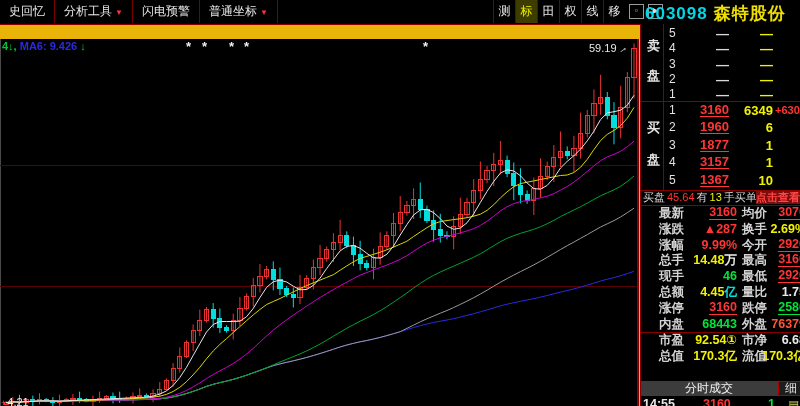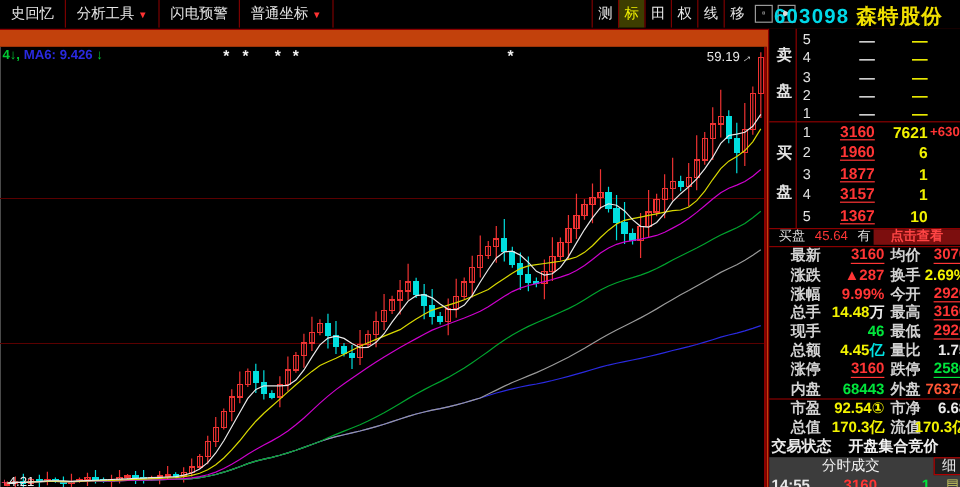--- a/index.html
+++ b/index.html
@@ -1,16 +1,16 @@
 <!DOCTYPE html>
 <html><head>
 <meta charset="utf-8">
 <style>
   html,body{margin:0;padding:0;background:#000;}
-  #app{position:relative;width:800px;height:406px;background:#c2410c;overflow:hidden;
+  #app{position:relative;width:800px;height:406px;background:#eab308;overflow:hidden;
        font-family:"Liberation Sans","DejaVu Sans",sans-serif;color:#e6e6e6;-webkit-font-smoothing:none;}
   
   #toolbar{position:absolute;left:0;top:0;width:800px;height:24px;background:#000;border-bottom:1px solid #8a0000;}
   .menu-item{display:inline-block;height:23px;line-height:23px;padding:0 9px;font-size:12px;color:#e8e8e8;border-right:1px solid #7a0000;vertical-align:top;cursor:default;}
   .drop{color:#ff3232;font-size:8px;margin-left:3px;}
   #tools{position:absolute;left:493px;top:0;height:23px;display:flex;align-items:center;}
   .tool{width:21px;text-align:center;line-height:23px;height:23px;font-size:12px;border-left:1px solid #7a0000;color:#e8e8e8;}
   .tool.active{color:#f0f000;background:#3d3d00;}
   .winbtn{width:13px;height:13px;margin-left:4px;border:1px solid #999;color:#ddd;font-size:8px;line-height:11px;text-align:center;}
   #title{position:absolute;left:645px;top:2px;font-size:17px;font-weight:bold;letter-spacing:1px;white-space:nowrap;}
@@ -29,32 +29,32 @@
   #right-panel{position:absolute;left:640px;top:24px;width:160px;height:382px;border-left:1px solid #8a0000;background:#000;}
   .hline{position:absolute;left:0;width:160px;height:0;border-top:1px solid #8a0000;}
   #book-vline{position:absolute;left:22px;top:0;height:166px;border-left:1px solid #8a0000;}
   .vlabel{position:absolute;left:6px;width:14px;font-size:13px;font-weight:bold;color:#e2e2e2;}
   .book-row{position:absolute;left:0;width:160px;height:15px;line-height:15px;font-size:13px;}
   .book-row .lv{position:absolute;left:28px;color:#e2e2e2;font-size:12px;}
   .book-row .bp{position:absolute;right:72px;font-weight:bold;}
   .book-row .bv{position:absolute;right:28px;font-weight:bold;}
   .book-row .extra{position:absolute;left:134px;font-size:11px;font-weight:bold;white-space:nowrap;}
   #notice{position:absolute;left:0;top:167px;width:160px;height:13px;line-height:13px;font-size:11px;white-space:nowrap;}
-  #notice .nt{margin-left:8px;text-align:right;}
-  #notice-btn{position:absolute;right:1px;top:0;height:13px;line-height:13px;background:#7c0e0e;color:#ff4545;font-size:11px;font-weight:bold;padding:0 14px;cursor:default;}
+  #notice .nt{margin-left:2px;text-align:right;}
+  #notice-btn{position:absolute;right:1px;top:0;height:13px;line-height:13px;background:#7c0e0e;color:#ff4545;font-size:11px;font-weight:bold;padding:0 0;cursor:default;}
   #stats{position:absolute;left:0;top:182px;width:160px;}
   .srow{position:relative;height:15.8px;line-height:15.8px;font-size:12.5px;font-weight:bold;white-space:nowrap;}
   .srow.sep-top{border-top:1px solid #8a0000;}
   .slab{position:absolute;color:#d2d2d2;}
   .sv{position:absolute;}
   .sl1{left:18px;} .sv1{right:64px;} .sl2{left:101px;} .sv2{right:-5px;}
   #status-row{position:absolute;left:0;top:340px;width:160px;height:16px;line-height:16px;font-size:12.5px;font-weight:bold;}
   #status-label{position:absolute;left:2px;color:#e8e8e8;}
   #status-value{position:absolute;left:66px;color:#f0f0f0;}
-  #tab-bar{position:absolute;left:0;top:357px;width:160px;height:26px;background:#3c3c3c;font-size:12px;}
+  #tab-bar{position:absolute;left:0;top:357px;width:160px;height:15px;background:#3c3c3c;font-size:12px;}
   #tab-main{position:absolute;left:0;top:0;width:136px;text-align:center;line-height:15px;color:#f2f2f2;cursor:default;}
   #tab-side{position:absolute;left:137px;top:0;width:24px;height:13px;border:1px solid #b00000;background:#1d1d1d;color:#e8e8e8;text-align:center;line-height:13px;cursor:default;}
   #trade-row{position:absolute;left:0;top:373px;width:160px;height:14px;line-height:14px;font-size:12.5px;font-weight:bold;}
   #trade-time{position:absolute;left:2px;color:#e8e8e8;}
   #trade-price{position:absolute;left:62px;color:#ff3535;}
   #trade-vol{position:absolute;right:26px;color:#00e53c;}
   #trade-icon{position:absolute;right:2px;color:#cfcf60;font-size:11px;}
   
   .c-red{color:#ff3535;} .c-green{color:#00e53c;} .c-yellow{color:#f2f200;}
   .c-cyan{color:#00e0e0;} .c-white{color:#eaeaea;} .c-gray{color:#d8d8d8;} .c-orange{color:#ff5535;}
@@ -327,21 +327,21 @@
           <span class="bv c-yellow">—</span>
         </div>
         <div class="book-row" style="top: 63.2px;">
           <span class="lv">1</span>
           <span class="bp c-gray">—</span>
           <span class="bv c-yellow">—</span>
         </div>
         <div class="book-row" style="top: 79px;">
           <span class="lv">1</span>
           <span class="bp c-red u">3160</span>
-          <span class="bv c-yellow">7621</span>
+          <span class="bv c-yellow">6349</span>
           <span class="extra c-red">+6303</span>
         </div>
         <div class="book-row" style="top: 96.4px;">
           <span class="lv">2</span>
           <span class="bp c-red u">1960</span>
           <span class="bv c-yellow">6</span>
         </div>
         <div class="book-row" style="top: 113.8px;">
           <span class="lv">3</span>
           <span class="bp c-red u">1877</span>
@@ -421,24 +421,20 @@
           <span class="slab sl2">市净</span>
           <span class="sv sv2 c-white">6.68</span>
         </div>
         <div class="srow">
           <span class="slab sl1">总值</span>
           <span class="sv sv1 c-yellow">170.3<span class="c-yellow">亿</span></span>
           <span class="slab sl2">流值</span>
           <span class="sv sv2 c-yellow">170.3亿</span>
         </div>
       </div>
-    <div id="status-row">
-      <span id="status-label">交易状态</span>
-      <span id="status-value">开盘集合竞价</span>
-    </div>
     <div id="tab-bar">
       <span id="tab-main">分时成交</span>
       <span id="tab-side">细</span>
     </div>
     <div id="trade-row">
       <span id="trade-time">14:55</span>
       <span id="trade-price">3160</span>
       <span id="trade-vol">1</span>
       <span id="trade-icon">▤</span>
     </div>

